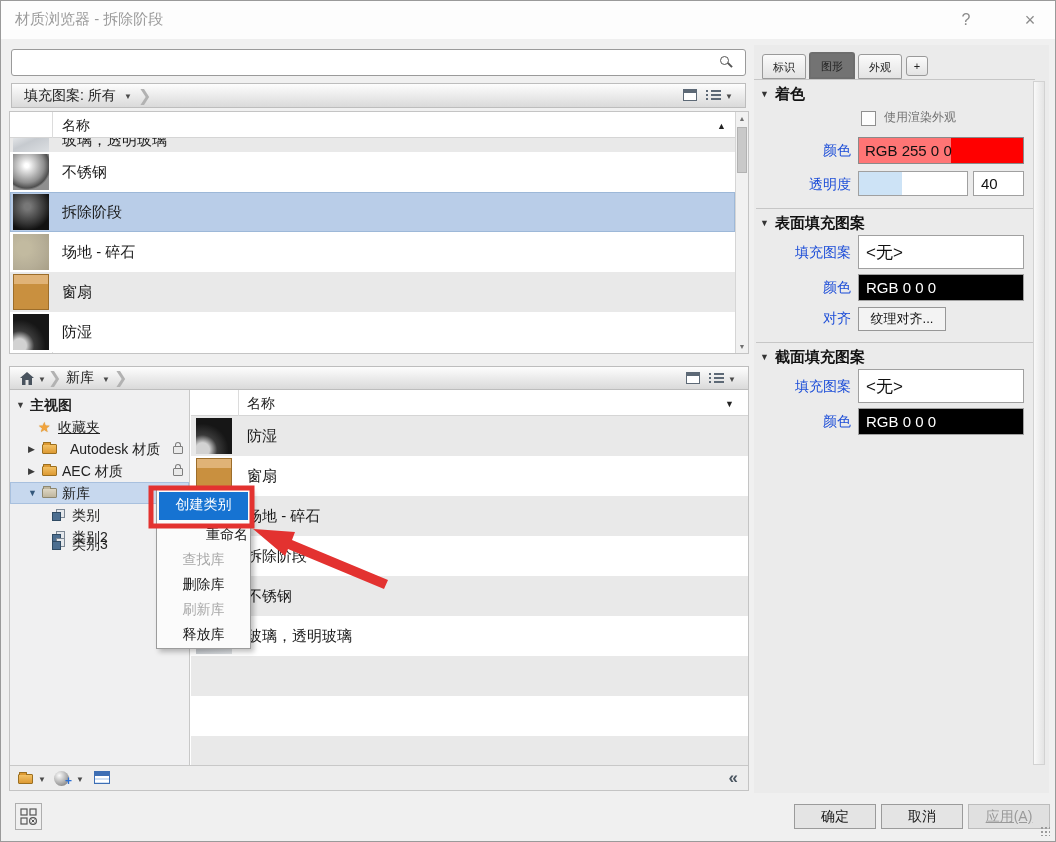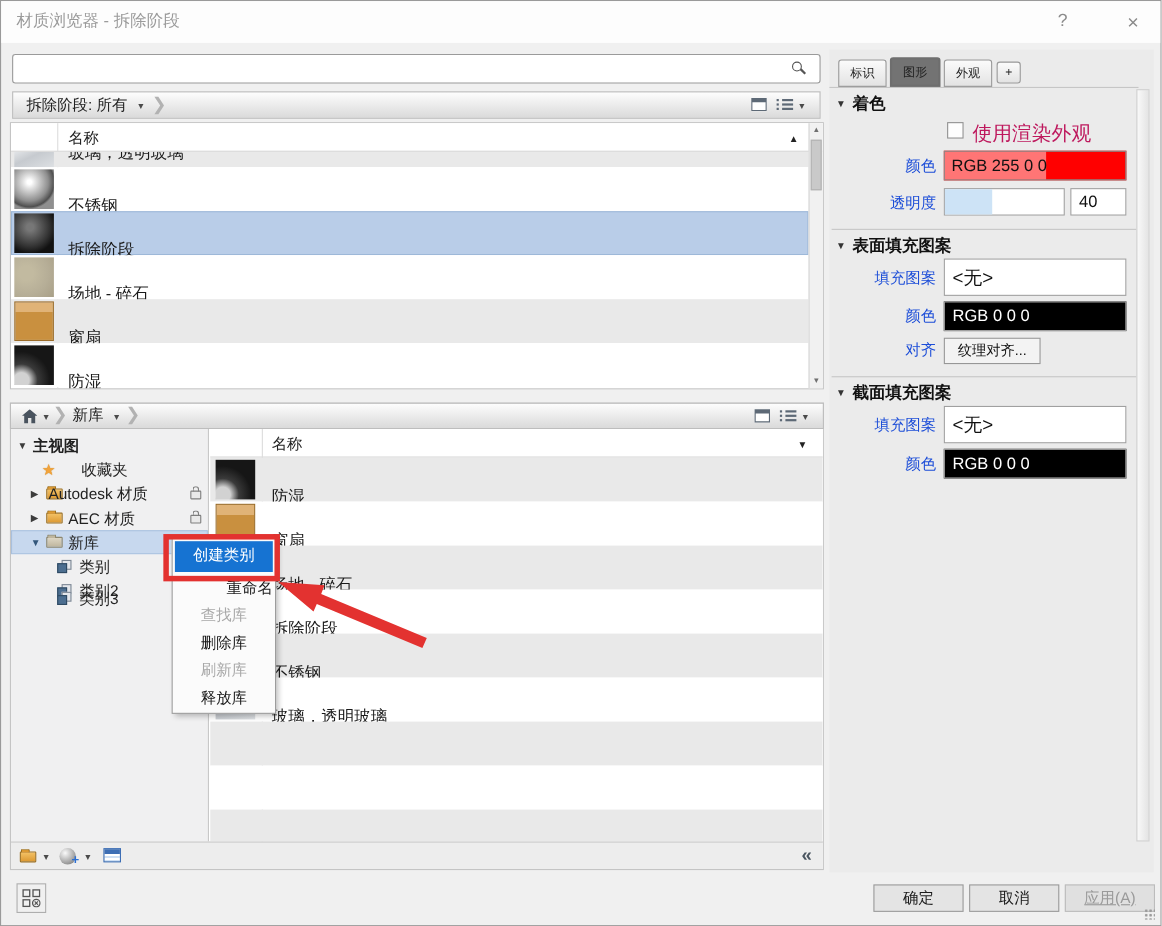--- a/index.html
+++ b/index.html
@@ -20,21 +20,21 @@
   .search-box input::placeholder{font-style:italic;color:#4e4e4e;}
   .mag{position:absolute;right:16px;top:6px;width:9px;height:9px;border:1.6px solid #555;border-radius:50%;}
   .mag::after{content:"";position:absolute;width:6px;height:1.8px;background:#555;transform:rotate(45deg);right:-5px;bottom:-2px;}
   
   .lst-hdr{position:absolute;left:0;right:0;top:0;height:26px;background:#fff;border-bottom:1px solid #d5d5d5;}
   .hdr-lbl{position:absolute;font-size:14px;color:#222;line-height:26px;}
   .sort{position:absolute;font-size:9px;color:#222;}
   .trow{position:absolute;left:0;right:13px;height:40px;}
   .brow{position:absolute;left:0;right:0;height:40px;}
   .thumb{position:absolute;left:3px;top:2px;width:36px;height:36px;}
-  .tname{position:absolute;left:52px;top:16px;font-size:15px;color:#1a1a1a;line-height:40px;white-space:nowrap;}
+  .tname{position:absolute;left:52px;top:0;font-size:15px;color:#1a1a1a;line-height:40px;white-space:nowrap;}
   .gray{background:#e9e9e9;}
   .white{background:#ffffff;}
   .selrow{background:#b9cde8;box-shadow:inset 0 0 0 1px #9db8d8;}
   
   .th-glass{background:linear-gradient(155deg,#eceef0 30%,#c6cacf 60%,#dfe2e5);}
   .th-steel{background:#a8a8a8;background:radial-gradient(circle at 38% 32%,#ffffff 0 6%,#e0e0e0 18%,#8e8e8e 52%,#4f4f4f 68%,#8f8f8f 74%);}
   .th-dark{background:#3a3a3a;background:radial-gradient(circle at 40% 35%,#777 0 10%,#333 55%,#111 75%);}
   .th-gravel{background:#b6ae97;background:radial-gradient(circle at 30% 40%,#c2bAA0 0 20%,#b6ae97 60%,#a89f87);}
   .th-wood{background:linear-gradient(180deg,#e0b377 0 26%,#c9903f 26% 100%);border:1px solid #9c6d2a;}
   .th-damp{background:#1d1d1d;background:radial-gradient(circle at 18% 88%,#d2d2d2 0 16%,#3a3a3a 34%,#161616 60%);}
@@ -97,21 +97,21 @@
     <span class="title-text">材质浏览器 - 拆除阶段</span>
     <span class="tb-btn" style="left:952px;">?</span>
     <span class="tb-btn" style="left:1016px;font-size:18px;">×</span>
   </div>
 
   <div class="search-box">
     <span class="mag"></span>
   </div>
 
   <div class="abs gradbar" style="left:10px;top:82px;width:735px;height:25px;">
-    <span class="abs" style="left:12px;top:3px;font-size:14px;color:#222;">拆除阶段: 所有</span>
+    <span class="abs" style="left:12px;top:3px;font-size:14px;color:#222;">填充图案: 所有</span>
     <span class="abs dd" style="left:112px;top:8px;">▼</span>
     <span class="abs chev" style="left:126px;top:1px;">❯</span>
     <span class="abs pane-ico" style="right:48px;top:5px;"></span>
     <span class="abs listv-ico" style="right:24px;top:6px;"></span>
     <span class="abs dd" style="right:12px;top:8px;">▼</span>
   </div>
 
   <div class="abs" style="left:8px;top:110px;width:740px;height:243px;background:#fff;border:1px solid #c4c4c4;">
     <div class="lst-hdr">
       <span class="hdr-lbl" style="left:52px;">名称</span>
@@ -167,26 +167,26 @@
       <span class="abs dd" style="right:12px;top:8px;">▼</span>
     </div>
 
     <div class="abs" style="left:0;top:23px;width:180px;bottom:25px;background:#f0f0f1;border-right:1px solid #c8c8c8;overflow:hidden;">
       <div class="titem" style="top:4px;font-weight:bold;">
         <span class="tw" style="left:6px;">▼</span>
         <span class="abs" style="left:20px;">主视图</span>
       </div>
       <div class="titem" style="top:26px;">
         <span class="star-ico" style="left:28px;">★</span>
-        <span class="abs" style="left:64px;">收藏夹</span>
+        <span class="abs" style="left:48px;text-decoration:underline;">收藏夹</span>
       </div>
       <div class="titem" style="top:48px;">
         <span class="tw" style="left:18px;">▶</span>
         <span class="folder-ico" style="left:32px;"></span>
-        <span class="abs" style="left:34px;">Autodesk 材质</span>
+        <span class="abs" style="left:60px;">Autodesk 材质</span>
         <span class="lock-ico" style="right:6px;"></span>
       </div>
       <div class="titem" style="top:70px;">
         <span class="tw" style="left:18px;">▶</span>
         <span class="folder-ico" style="left:32px;"></span>
         <span class="abs" style="left:52px;">AEC 材质</span>
         <span class="lock-ico" style="right:6px;"></span>
       </div>
       <div class="titem" style="top:92px;background:#c7d8ee;box-shadow:inset 0 0 0 1px #a8c0de;">
         <span class="tw" style="left:18px;color:#33577b;">▼</span>
@@ -257,21 +257,21 @@
 
   <div id="panel">
     <div class="tab" style="left:8px;width:44px;">标识</div>
     <div class="tab active" style="left:55px;width:46px;">图形</div>
     <div class="tab" style="left:104px;width:44px;">外观</div>
     <div class="tab" style="left:152px;width:22px;top:11px;height:20px;line-height:18px;border-radius:3px;">+</div>
     <div class="abs" style="left:0;right:14px;top:34px;border-top:1px solid #c6c6c6;"></div>
 
     <div class="sechdr" style="top:40px;"><span class="tw2">▼</span><span>着色</span></div>
     <span class="abs" style="left:107px;top:66px;width:15px;height:15px;background:#fdfdfd;border:1px solid #8f8f8f;"></span>
-    <span class="abs" style="left:130px;top:64px;font-size:18px;color:#be185d;">使用渲染外观</span>
+    <span class="abs" style="left:130px;top:64px;font-size:12px;color:#737373;">使用渲染外观</span>
 
     <span class="plabel" style="top:97px;">颜色</span>
     <div class="field" style="top:92px;height:27px;background:#ff0000;border-color:#8a8a8a;">
       <span class="abs" style="left:0;top:0;bottom:0;width:56%;background:rgba(255,255,255,0.46);"></span>
       <span class="abs" style="left:6px;top:4px;font-size:15px;color:#111;">RGB 255 0 0</span>
     </div>
 
     <span class="plabel" style="top:131px;">透明度</span>
     <div class="field" style="top:126px;width:110px;height:25px;">
       <span class="abs" style="left:0;top:0;bottom:0;width:40%;background:#cde3f6;"></span>

